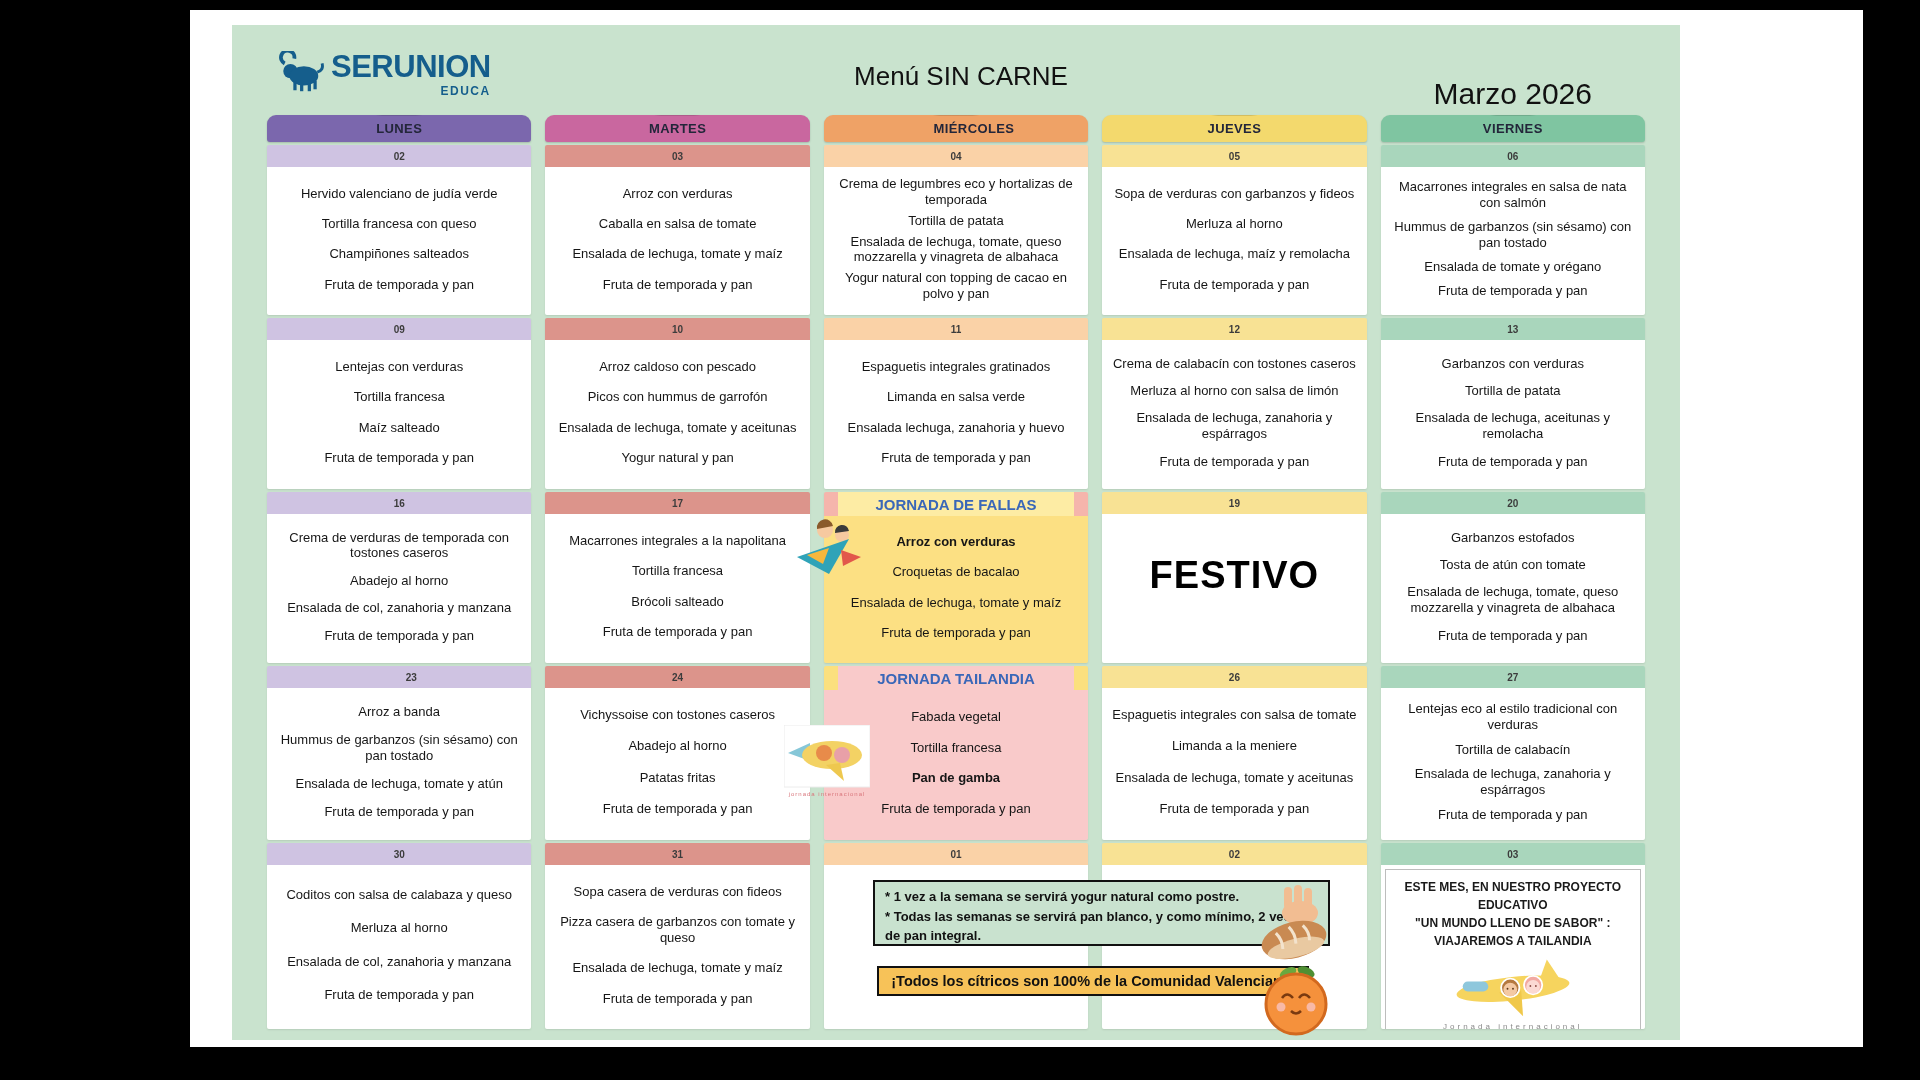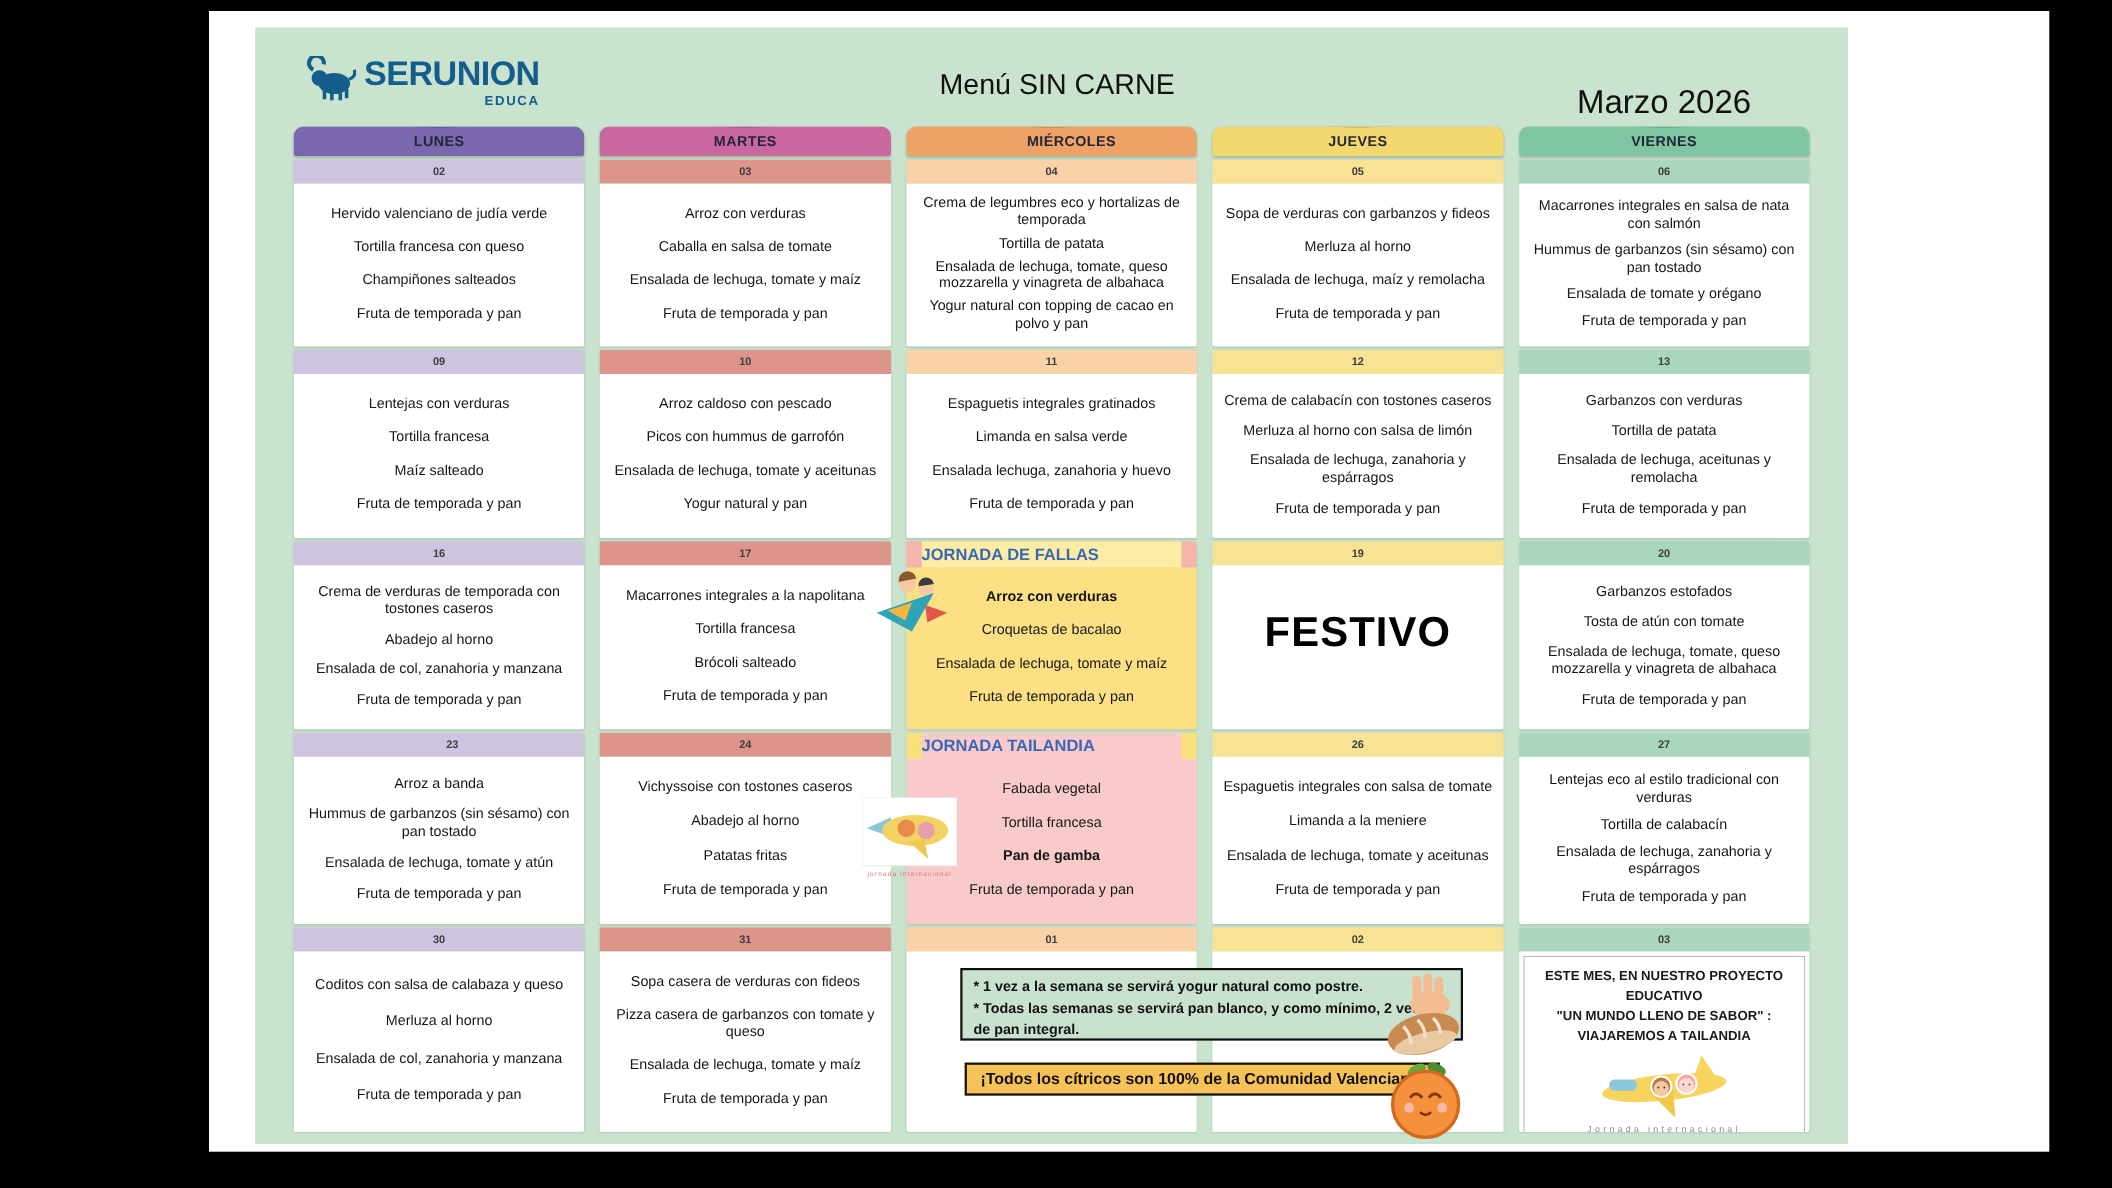--- a/index.html
+++ b/index.html
@@ -33,21 +33,21 @@
   .body{flex:1;background:#fff;}
   .menu-body{display:flex;flex-direction:column;justify-content:space-evenly;align-items:center;padding:4px 8px 8px;}
   .item{font-size:13px;line-height:1.22;color:#161616;text-align:center;}
   .item.bold{font-weight:700;}
   .festivo-body{display:flex;align-items:center;justify-content:center;}
   .festivo-text{font-size:38px;font-weight:700;letter-spacing:1px;color:#000;margin-top:-26px;}
 
   
   .special-cell{position:relative;display:block;}
   .strip-bg{position:absolute;top:0;left:0;right:0;height:24px;}
-  .special-band{position:relative;margin:0 14px;height:24px;display:flex;align-items:center;}
+  .special-band{position:relative;margin:0 14px;height:24px;display:flex;align-items:center;justify-content:center;}
   .special-title{font-size:15px;font-weight:700;}
   .special-body{position:absolute;top:24px;left:0;right:0;bottom:0;display:flex;flex-direction:column;
                 justify-content:space-evenly;align-items:center;padding:4px 8px 8px;}
 
   
   .project-host{display:flex;padding:4px;}
   .project-inner{flex:1;border:1px solid #bdbdbd;display:flex;flex-direction:column;align-items:center;
                  justify-content:flex-end;padding:8px 6px 4px;}
   .project-line{font-size:12px;font-weight:700;color:#1a1a1a;text-align:center;line-height:1.5;}
   .plane{width:148px;height:64px;margin:4px 0 0;}

